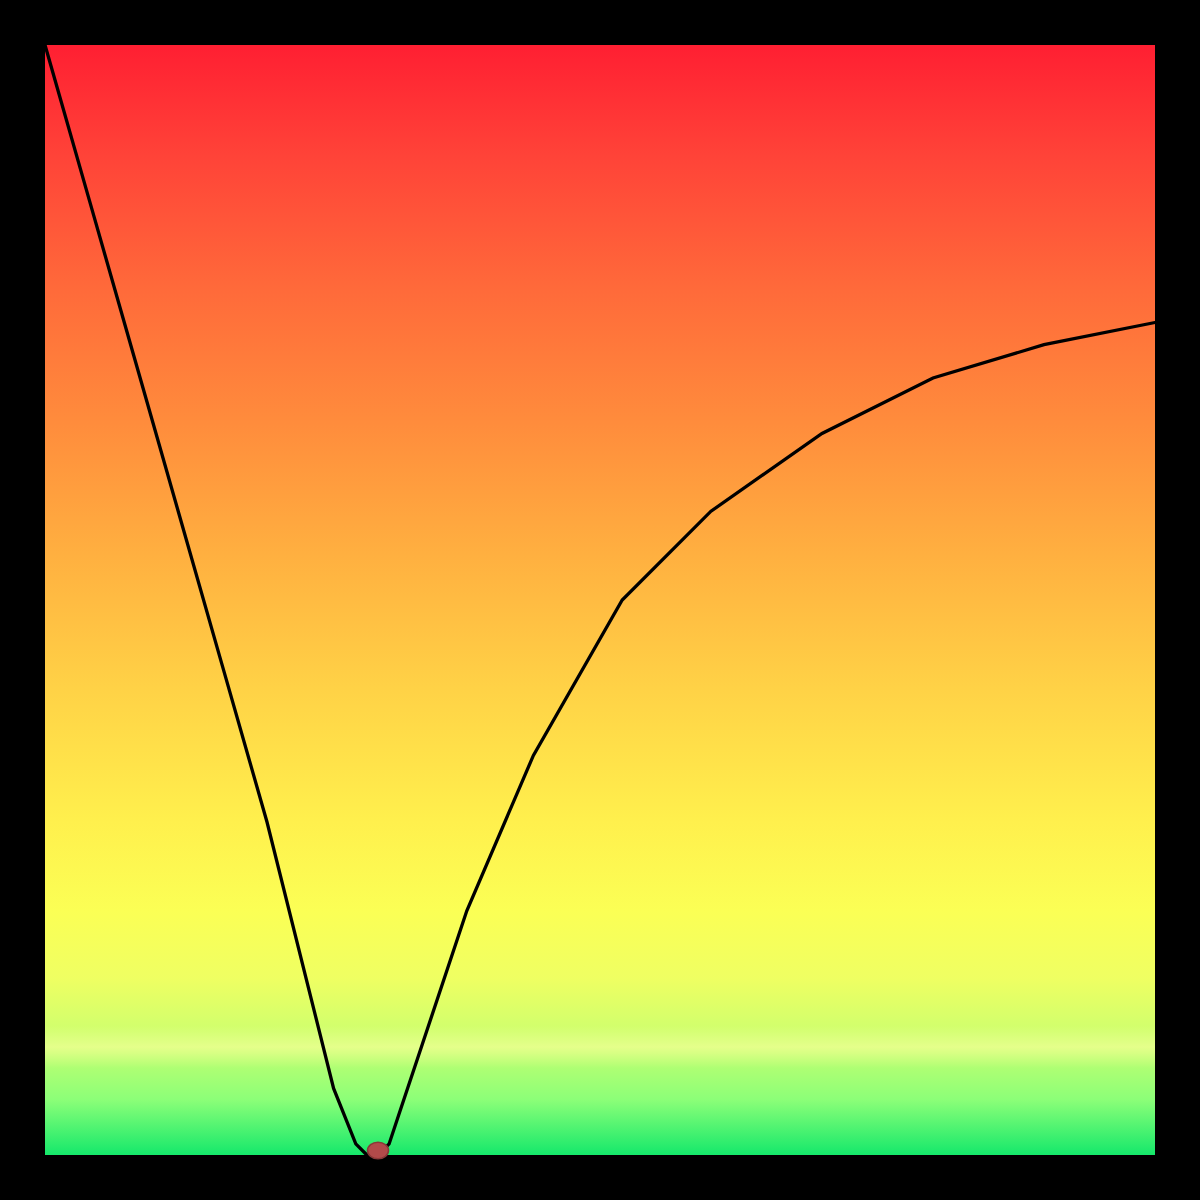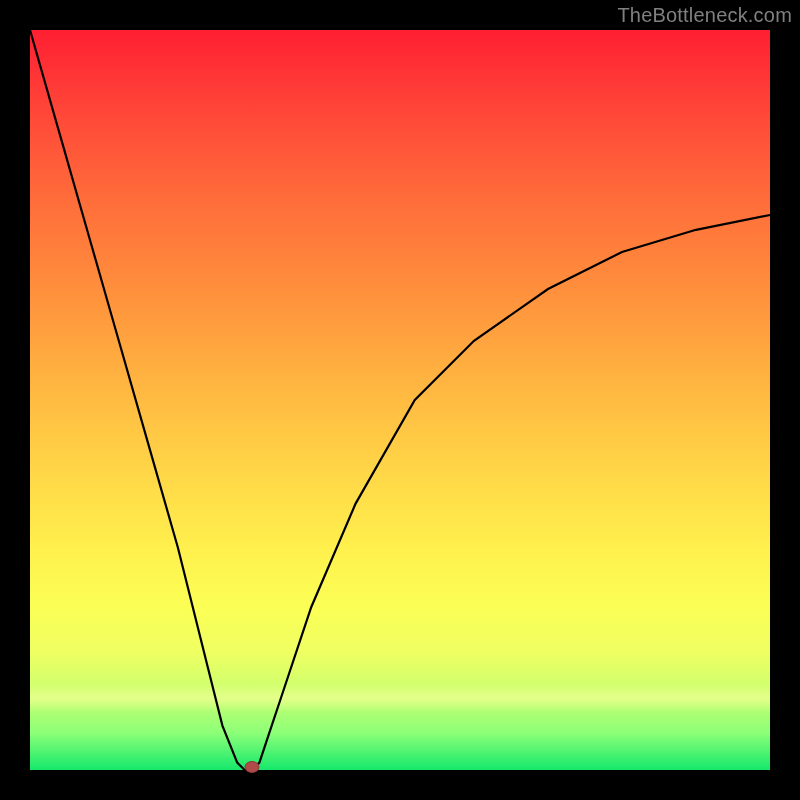--- a/index.html
+++ b/index.html
@@ -80,15 +80,14 @@
 
   <div class="plot-area">
     <div class="thin-yellow-band"></div>
 
     <svg class="curve" viewBox="0 0 740 740" preserveAspectRatio="none">
       <path id="curve-path" fill="none" stroke="#000" stroke-width="2.2" stroke-linecap="round" d="M0.0 0.0 L29.6 103.6 L59.2 207.2 L88.8 310.8 L118.4 414.4 L148.0 518.0 L177.6 636.4 L192.4 695.6 L207.2 732.6 L214.6 740.0 L222.0 740.0 L229.4 732.6 L236.8 710.4 L251.6 666.0 L281.2 577.2 L325.6 473.6 L384.8 370.0 L444.0 310.8 L518.0 259.0 L592.0 222.0 L666.0 199.8 L740.0 185.0 "></path>
       <ellipse id="marker-dot" class="marker-dot" rx="7" ry="5.5" cx="222.0" cy="737.0"></ellipse>
     </svg>
   </div>
 
-  <div class="watermark">TheBottleneck.com</div>
 
 </div>
 
 </body></html>

